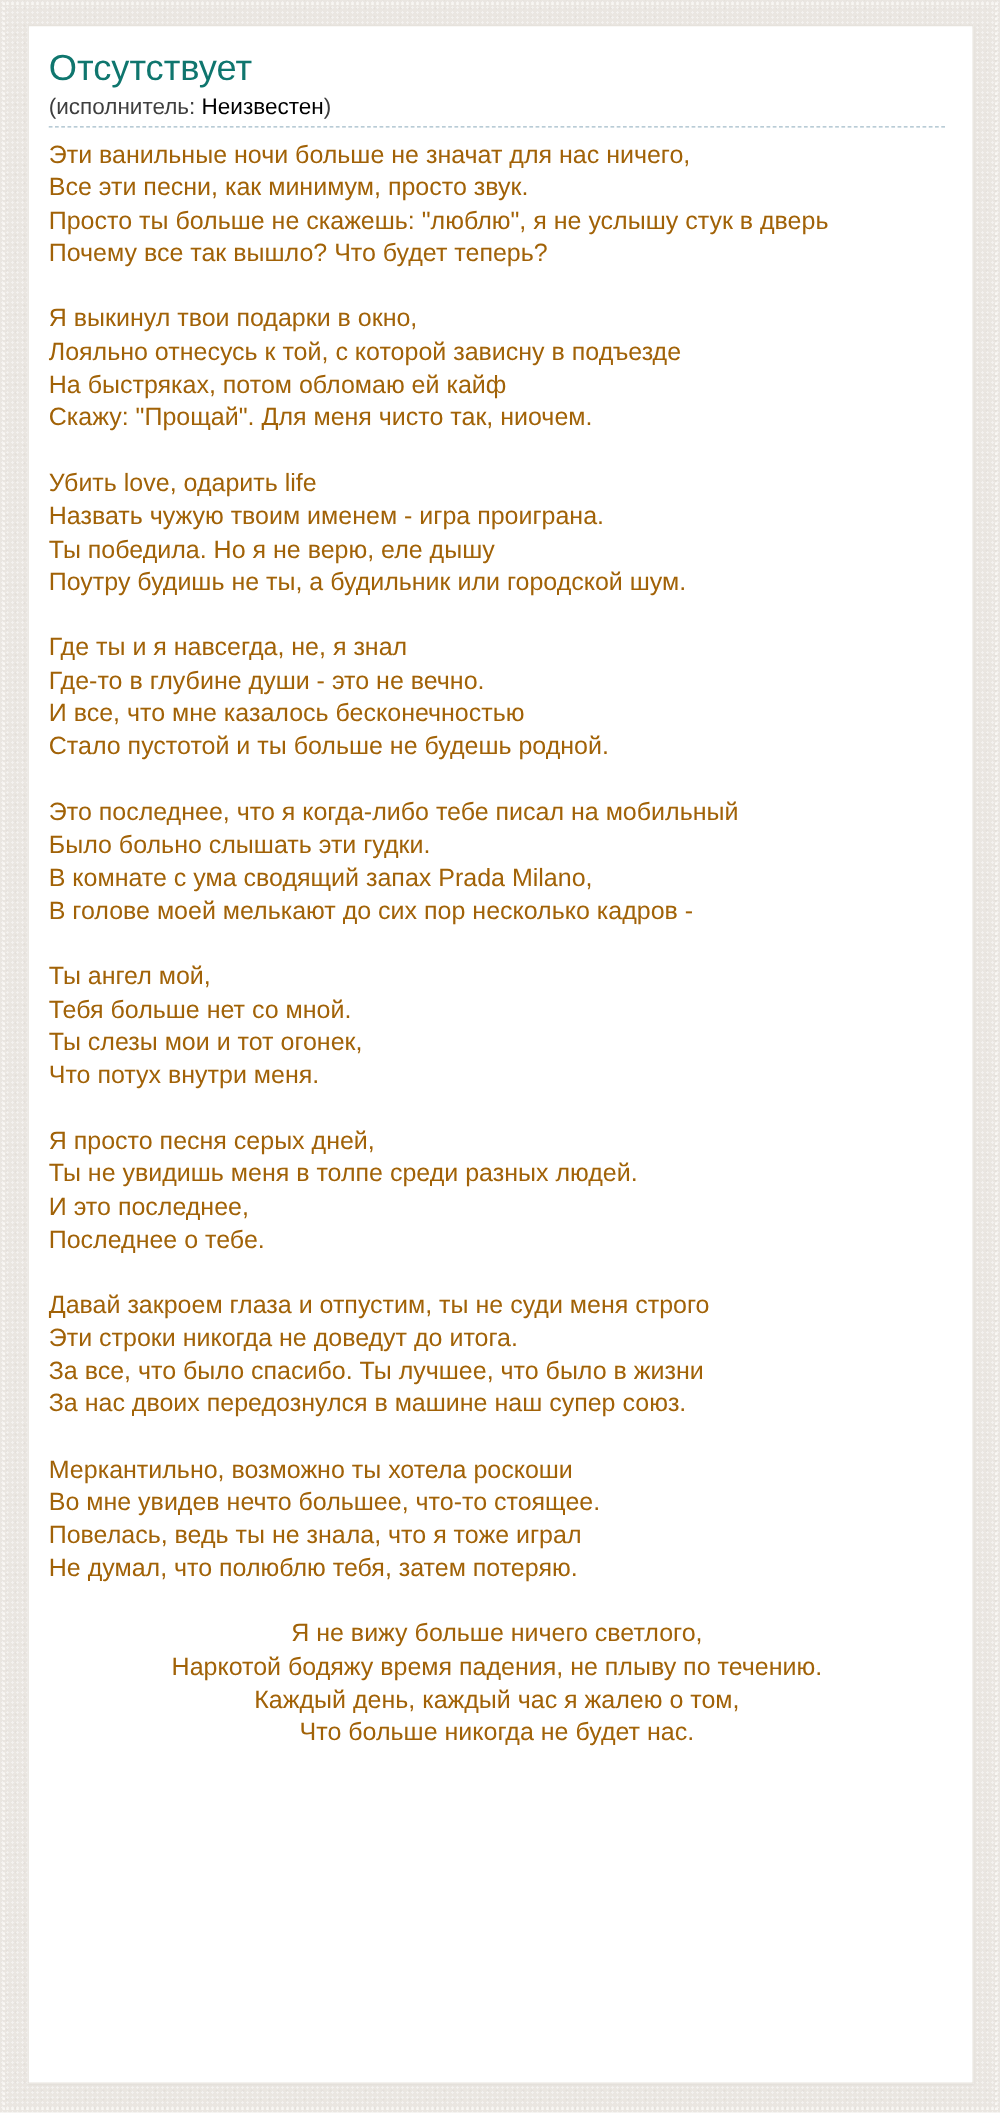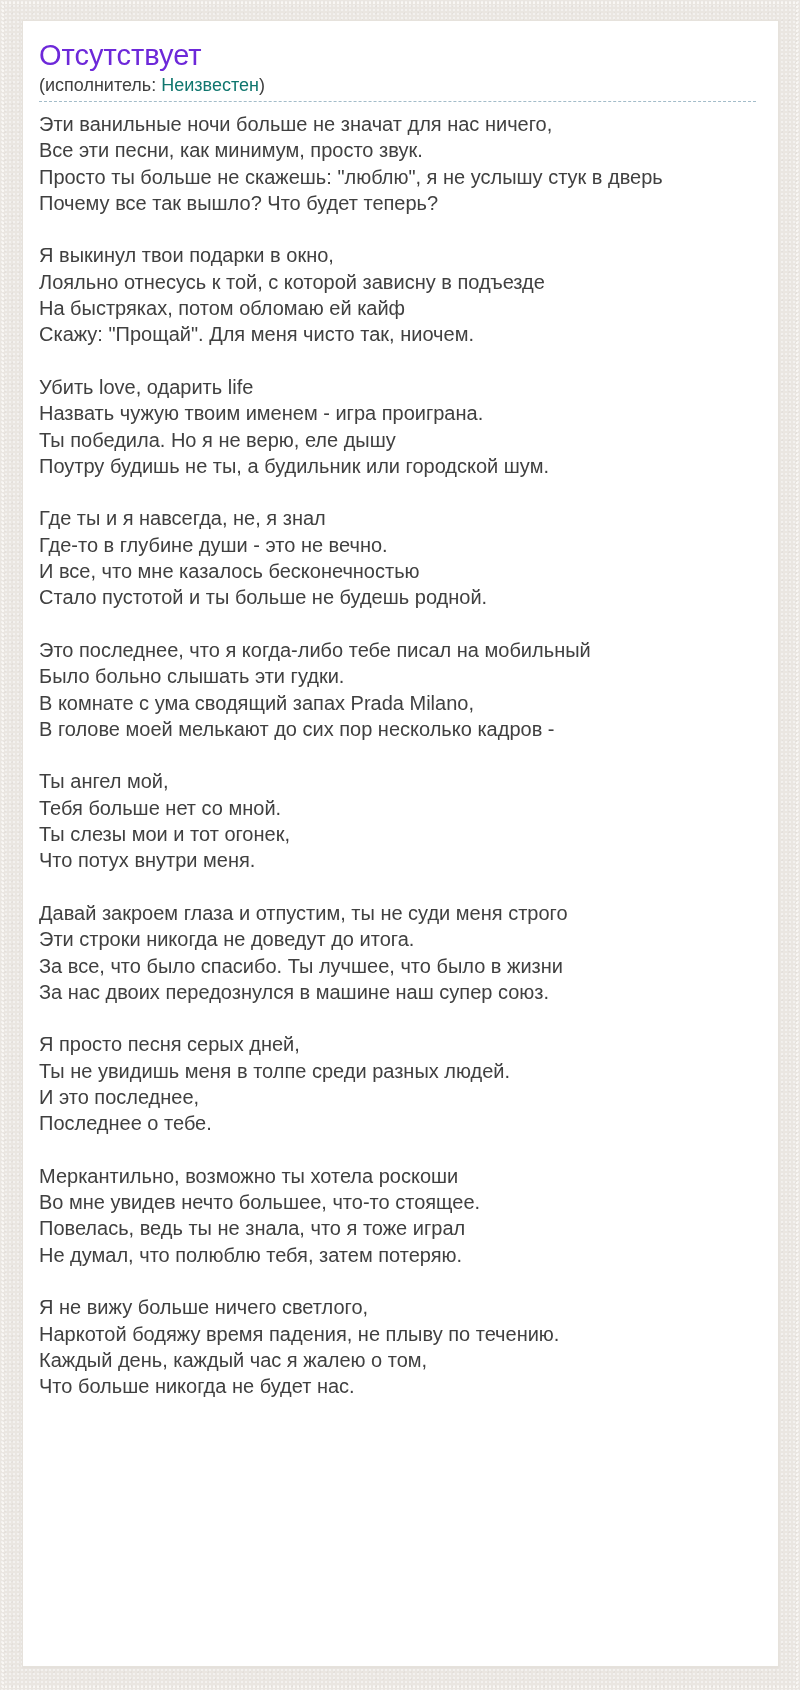--- a/index.html
+++ b/index.html
@@ -36,51 +36,52 @@
     background: #ffffff;
     border: 1px solid #e6e2dc;
     box-shadow: 0 1px 2px rgba(0,0,0,0.04);
     padding: 18px 22px 0 16px;
   }
   h1.song-title {
     margin: 1px 0 5px 0;
     font-size: 29px;
     line-height: 30px;
     font-weight: normal;
-    color: #6d28d9;
+    color: #0f766e;
     letter-spacing: 0;
   }
   .artist-line {
     font-size: 18px;
     line-height: 21px;
     color: #3f3f3f;
     margin: 0;
   }
   .artist-link {
-    color: #0f766e;
+    color: #000000;
     text-decoration: none;
     cursor: pointer;
   }
   .header-separator {
     border: 0;
     border-bottom: 1px dashed #a3bcc9;
     margin: 5px 0 0 0;
     height: 0;
   }
   .lyrics-text {
     margin-top: 9px;
     font-size: 20px;
     line-height: 26.3px;
-    color: #404040;
+    color: #a16207;
   }
   .lyrics-text p.stanza {
     margin: 0 0 26.3px 0;
   }
   .lyrics-text p.stanza:last-child {
     margin-bottom: 0;
+    text-align: center;
   }
 </style>
 </head>
 <body>
 
 <div class="page-frame"></div>
 
 <div class="content-card">
   <h1 class="song-title">Отсутствует</h1>
 
@@ -88,18 +89,18 @@
 
   <hr class="header-separator">
 
   <div class="lyrics-text">
       <p class="stanza">Эти ванильные ночи больше не значат для нас ничего,<br>Все эти песни, как минимум, просто звук.<br>Просто ты больше не скажешь: "люблю", я не услышу стук в дверь<br>Почему все так вышло? Что будет теперь?</p>
       <p class="stanza">Я выкинул твои подарки в окно,<br>Лояльно отнесусь к той, с которой зависну в подъезде<br>На быстряках, потом обломаю ей кайф<br>Скажу: "Прощай". Для меня чисто так, ниочем.</p>
       <p class="stanza">Убить love, одарить life<br>Назвать чужую твоим именем - игра проиграна.<br>Ты победила. Но я не верю, еле дышу<br>Поутру будишь не ты, а будильник или городской шум.</p>
       <p class="stanza">Где ты и я навсегда, не, я знал<br>Где-то в глубине души - это не вечно.<br>И все, что мне казалось бесконечностью<br>Стало пустотой и ты больше не будешь родной.</p>
       <p class="stanza">Это последнее, что я когда-либо тебе писал на мобильный<br>Было больно слышать эти гудки.<br>В комнате с ума сводящий запах Prada Milano,<br>В голове моей мелькают до сих пор несколько кадров -</p>
       <p class="stanza">Ты ангел мой,<br>Тебя больше нет со мной.<br>Ты слезы мои и тот огонек,<br>Что потух внутри меня.</p>
+      <p class="stanza">Я просто песня серых дней,<br>Ты не увидишь меня в толпе среди разных людей.<br>И это последнее,<br>Последнее о тебе.</p>
       <p class="stanza">Давай закроем глаза и отпустим, ты не суди меня строго<br>Эти строки никогда не доведут до итога.<br>За все, что было спасибо. Ты лучшее, что было в жизни<br>За нас двоих передознулся в машине наш супер союз.</p>
-      <p class="stanza">Я просто песня серых дней,<br>Ты не увидишь меня в толпе среди разных людей.<br>И это последнее,<br>Последнее о тебе.</p>
       <p class="stanza">Меркантильно, возможно ты хотела роскоши<br>Во мне увидев нечто большее, что-то стоящее.<br>Повелась, ведь ты не знала, что я тоже играл<br>Не думал, что полюблю тебя, затем потеряю.</p>
       <p class="stanza">Я не вижу больше ничего светлого,<br>Наркотой бодяжу время падения, не плыву по течению.<br>Каждый день, каждый час я жалею о том,<br>Что больше никогда не будет нас.</p>
     </div>
 </div>
 
 </body></html>

